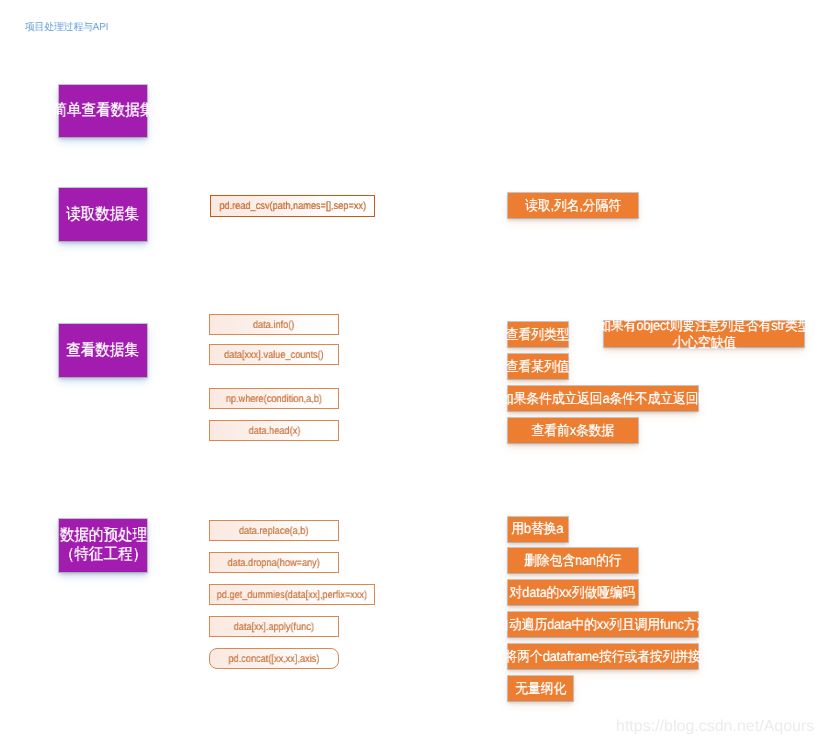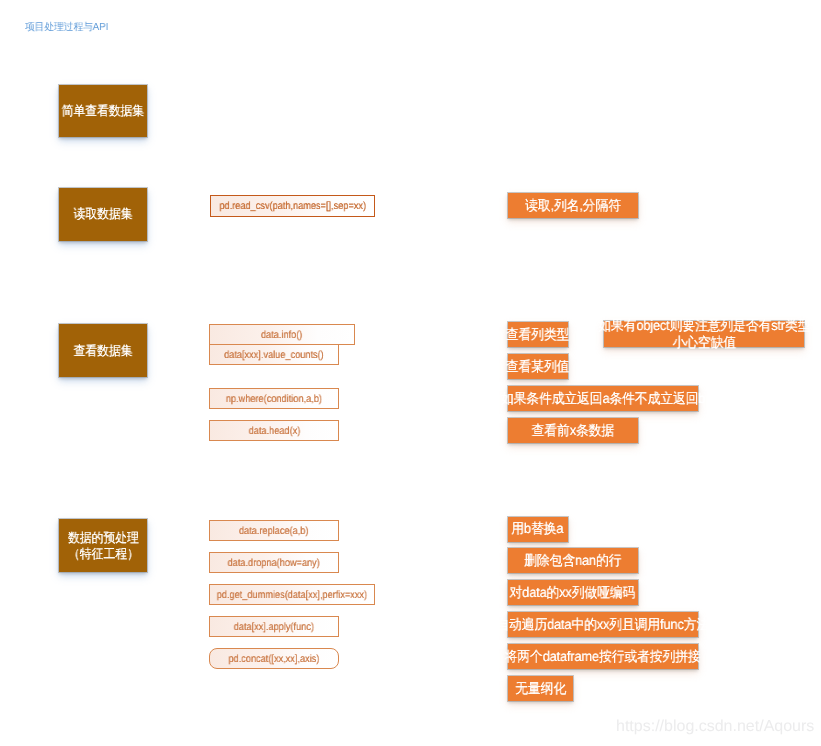--- a/index.html
+++ b/index.html
@@ -37,23 +37,23 @@
     position: absolute;
     box-sizing: border-box;
     display: flex;
     align-items: center;
     justify-content: center;
     text-align: center;
   }
   .bl { white-space: pre; display: inline-block; }
   .stage-box .bl, .note-box .bl { transform: scaleX(0.92); will-change: transform; text-shadow: 0 0 0.35px currentColor; }
   .stage-box {
-    background: #a16207;
+    background: #a21caf;
     color: #ffffff;
-    font-size: 13px;
+    font-size: 16px;
     letter-spacing: -0.2px;
     line-height: 1.21;
     box-shadow: 0 0 0 1px rgba(150,155,160,0.55), 0 2px 3px rgba(120,130,145,0.40), 0 4px 8px rgba(130,170,215,0.42);
   }
   .code-box {
     background: linear-gradient(93deg, #f9e9e1 0%, #fcf1ec 42%, #fefdfd 75%, #ffffff 100%);
     border: 1px solid #d9884f;
     color: #cd7f4e;
     font-size: 10.5px;
   }
@@ -75,21 +75,21 @@
     top: 718px;
     font-size: 16px;
     color: #ececed;
     white-space: nowrap;
   }
 #st0{left:59px;top:84.8px;width:88px;height:52.5px;}
 #st1{left:59px;top:187.8px;width:88px;height:53px;}
 #st2{left:59px;top:324px;width:88px;height:53px;}
 #st3{left:59px;top:519px;width:88px;height:53px;}
 #cb0{left:210px;top:195px;width:165px;height:22px;}
-#cb1{left:209px;top:324px;width:146px;height:21px;}
+#cb1{left:209px;top:314px;width:130px;height:21px;}
 #cb2{left:209px;top:344px;width:130px;height:21px;}
 #cb3{left:209px;top:388px;width:130px;height:21px;}
 #cb4{left:209px;top:420px;width:130px;height:21px;}
 #cb5{left:209px;top:520px;width:130px;height:21px;}
 #cb6{left:209px;top:552px;width:130px;height:21px;}
 #cb7{left:209px;top:584px;width:166px;height:21px;}
 #cb8{left:209px;top:616px;width:130px;height:21px;}
 #cb9{left:209px;top:648px;width:130px;height:21px;border-radius:8px;}
 #cb10{left:209px;top:680px;width:166px;height:21px;}
 #nb0{left:508px;top:193px;width:129.5px;height:25px;}

